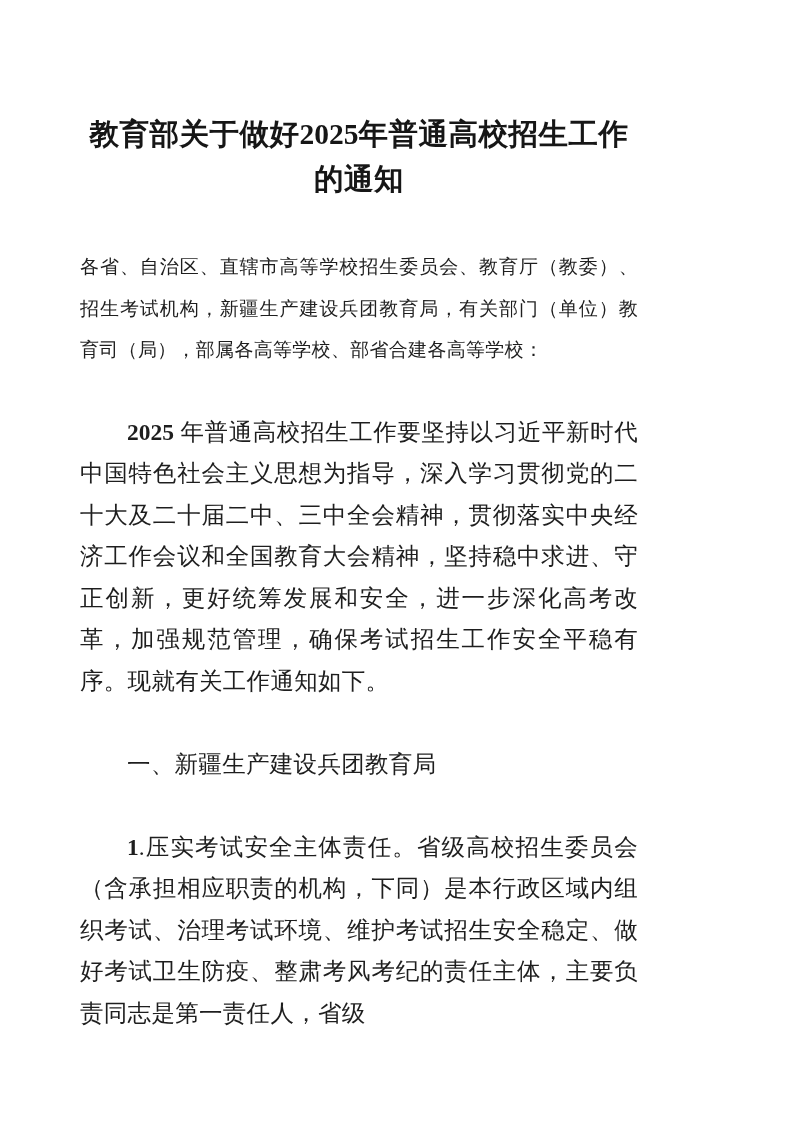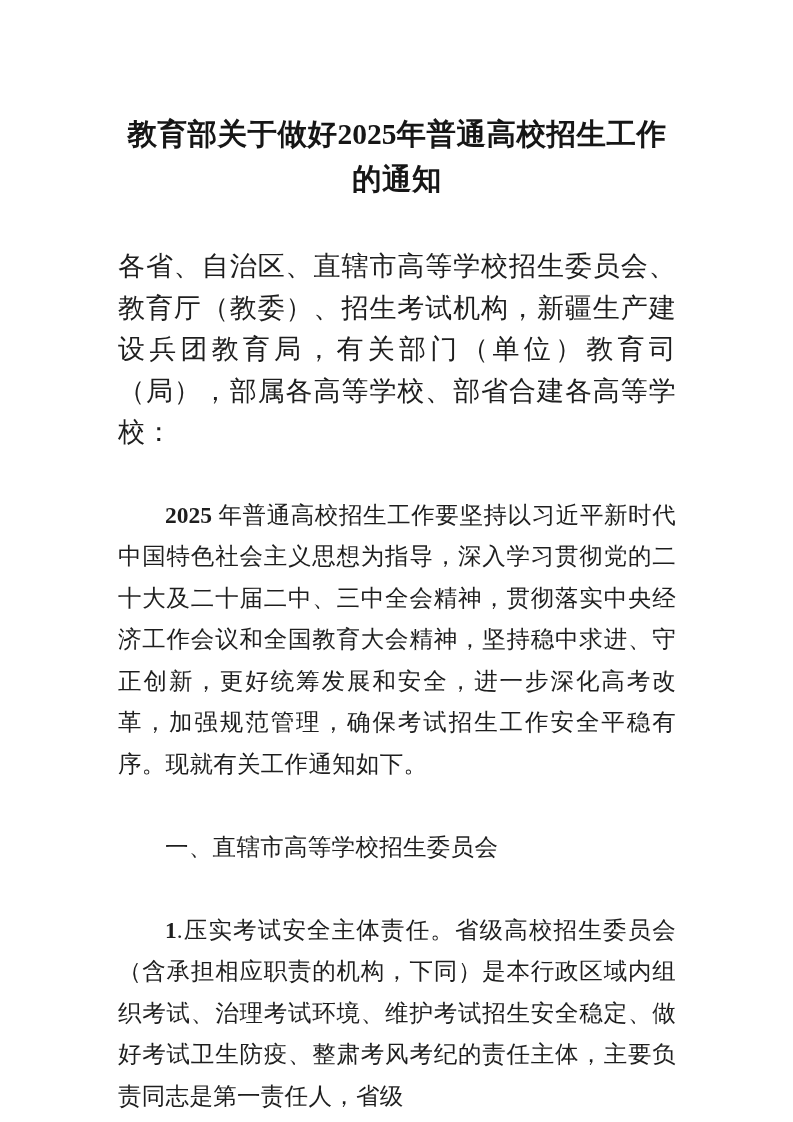--- a/index.html
+++ b/index.html
@@ -17,21 +17,21 @@
     -webkit-font-smoothing: antialiased;
   }
 
   
   .page {
     position: relative;
     width: 793px;
     height: 1122px;
     background: #ffffff;
     box-sizing: border-box;
-    padding: 0 117px 0 118px;
+    padding: 0 117px 0 80px;
     overflow: hidden;
   }
 
   .content {
     width: 558px;
   }
 
   
   .doc-title {
     margin: 0;
@@ -51,21 +51,21 @@
     font-size: 23.5px;
     line-height: 41.5px;
     letter-spacing: 0.4px;
     color: #1e1e1e;
   }
 
   
   .addressee {
     margin: 0;
     padding-top: 44px;
-    font-size: 27px;
+    font-size: 19px;
     line-height: 41.5px;
     letter-spacing: 0.3px;
     text-align: justify;
     text-align-last: left;
     text-justify: inter-ideograph;
     color: #1e1e1e;
   }
 
   
   .body-para {
@@ -107,18 +107,18 @@
 
     <h1 class="doc-title">
       <span>教育部关于做好<span class="num">2025</span>年普通高校招生工作的通知</span>
     </h1>
 
 
     <p class="addressee">各省、自治区、直辖市高等学校招生委员会、教育厅（教委）、招生考试机构，新疆生产建设兵团教育局，有关部门（单位）教育司（局），部属各高等学校、部省合建各高等学校：</p>
 
     <p class="body-para"><span class="num">2025</span> 年普通高校招生工作要坚持以习近平新时代中国特色社会主义思想为指导，深入学习贯彻党的二十大及二十届二中、三中全会精神，贯彻落实中央经济工作会议和全国教育大会精神，坚持稳中求进、守正创新，更好统筹发展和安全，进一步深化高考改革，加强规范管理，确保考试招生工作安全平稳有序。现就有关工作通知如下。</p>
 
-    <h2 class="section-heading">一、直辖市高等学校招生委员会</h2>
+    <h2 class="section-heading">一、新疆生产建设兵团教育局</h2>
 
     <p class="body-para"><span class="num">1</span>.压实考试安全主体责任。省级高校招生委员会（含承担相应职责的机构，下同）是本行政区域内组织考试、治理考试环境、维护考试招生安全稳定、做好考试卫生防疫、整肃考风考纪的责任主体，主要负责同志是第一责任人，省级</p>
 
   </div>
 </div>
 
 </body></html>

